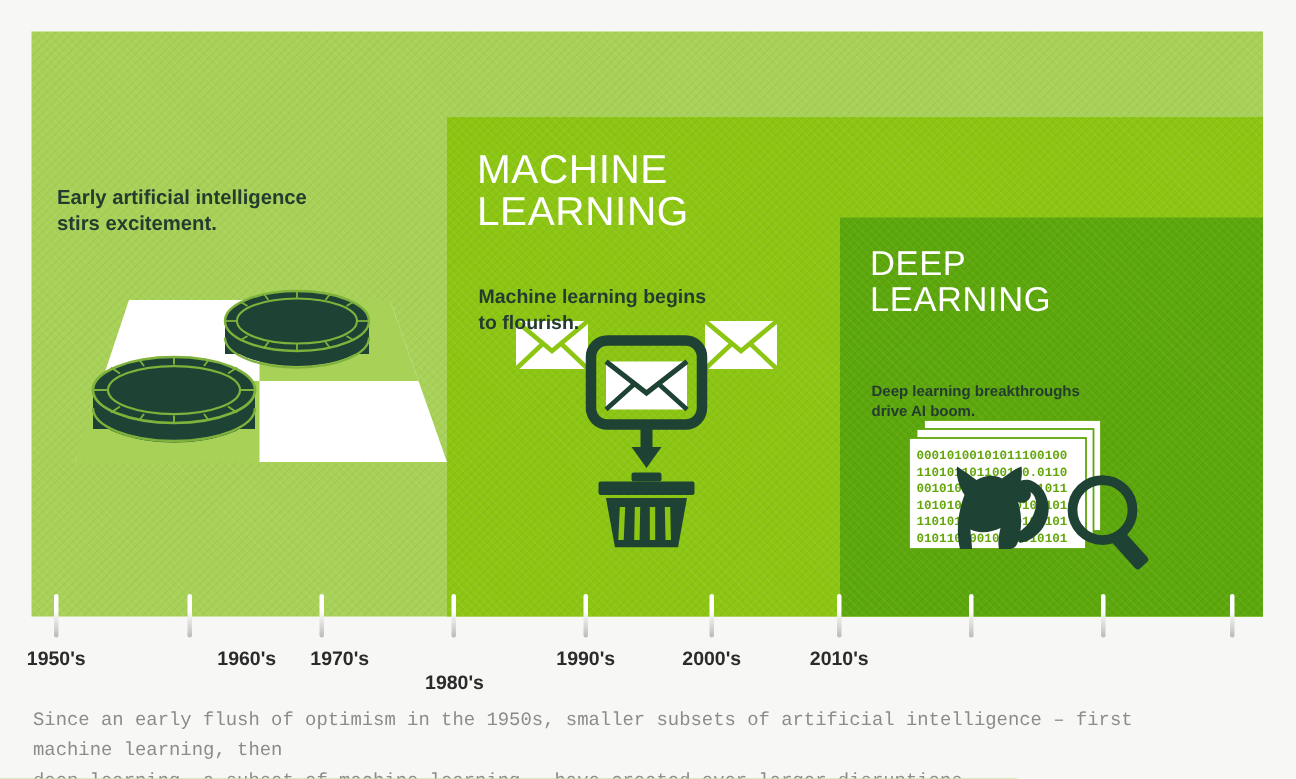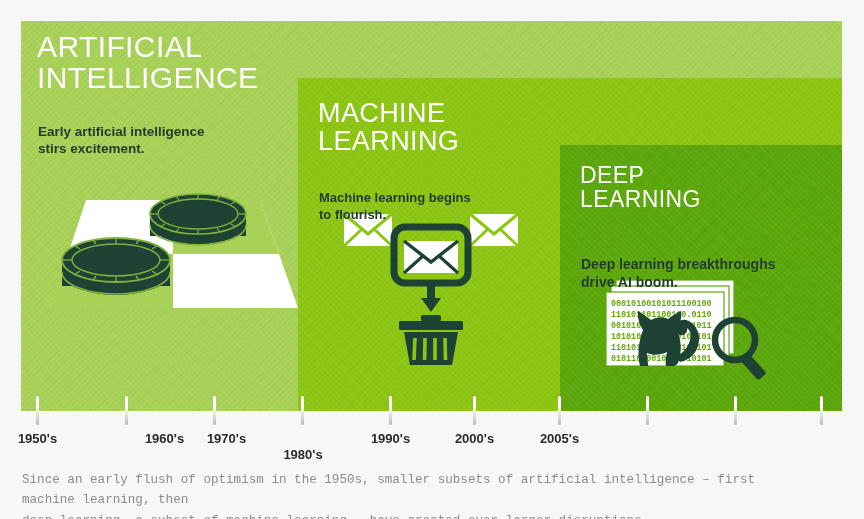--- a/index.html
+++ b/index.html
@@ -46,21 +46,21 @@
   .sub{
     position:absolute;
     color:#243c30;
     font-weight:bold;
     line-height:1.28;
     white-space:pre-line;
     margin-top:28px;
   }
   #sub-ai{left:38px;top:95px;font-size:13.5px;}
   #sub-ml{left:319px;top:162px;font-size:13px;}
-  #sub-dl{left:581px;top:228px;font-size:14px;}
+  #sub-dl{left:581px;top:228px;font-size:10px;}
 
   
   .illus{position:absolute;}
   #illus-checkers{left:48px;top:160px;width:250px;height:160px;}
   #illus-spam{left:336px;top:205px;width:190px;height:160px;}
   #illus-cat{left:604px;top:278px;width:180px;height:105px;}
 
   
   #timeline{position:absolute;left:0;top:396px;width:864px;height:60px;}
   .tick{
@@ -139,22 +139,20 @@
         <line x1="32" y1="111" x2="26" y2="115"></line>
           <line x1="104" y1="111" x2="110" y2="115"></line>
         <line x1="48" y1="116" x2="45" y2="120"></line>
           <line x1="88" y1="116" x2="91" y2="120"></line>
         <line x1="68" y1="117" x2="68" y2="122"></line>
       </g>
       <path d="M14,112 a54,22 0 0 0 108,0" fill="none" stroke="#7fb23c" stroke-width="1.6"></path>
     </g>
   </svg>
 
-  <div class="head" id="head-ai">ARTIFICIAL
-INTELLIGENCE</div>
   <div class="sub" id="sub-ai">Early artificial intelligence
 stirs excitement.</div>
 
   <div class="panel" id="panel-ml" style="background: rgb(140, 198, 19);">
     <div class="tex"></div>
   </div>
 
   <svg class="illus" id="illus-spam" viewBox="0 0 190 160">
 
     <g>
@@ -262,21 +260,21 @@
       <div class="tick-label" style="left: 126.5px; margin-left: 38px;">1960's</div>
       <div class="tick" style="left: 213px;"></div>
       <div class="tick-label" style="left: 214.5px; margin-left: 12px;">1970's</div>
       <div class="tick" style="left: 301px;"></div>
       <div class="tick-label" style="left: 303px; margin-top: 16px;">1980's</div>
       <div class="tick" style="left: 389px;"></div>
       <div class="tick-label" style="left: 390.5px;">1990's</div>
       <div class="tick" style="left: 473px;"></div>
       <div class="tick-label" style="left: 474.5px;">2000's</div>
       <div class="tick" style="left: 558px;"></div>
-      <div class="tick-label" style="left: 559.5px;">2005's</div>
+      <div class="tick-label" style="left: 559.5px;">2010's</div>
       <div class="tick" style="left: 646px;"></div>
       <div class="tick" style="left: 734px;"></div>
       <div class="tick" style="left: 820px;"></div>
     </div>
 
   <div id="caption">Since an early flush of optimism in the 1950s, smaller subsets of artificial intelligence – first machine learning, then
 deep learning, a subset of machine learning – have created ever larger disruptions.</div>
 
 </div>
 

